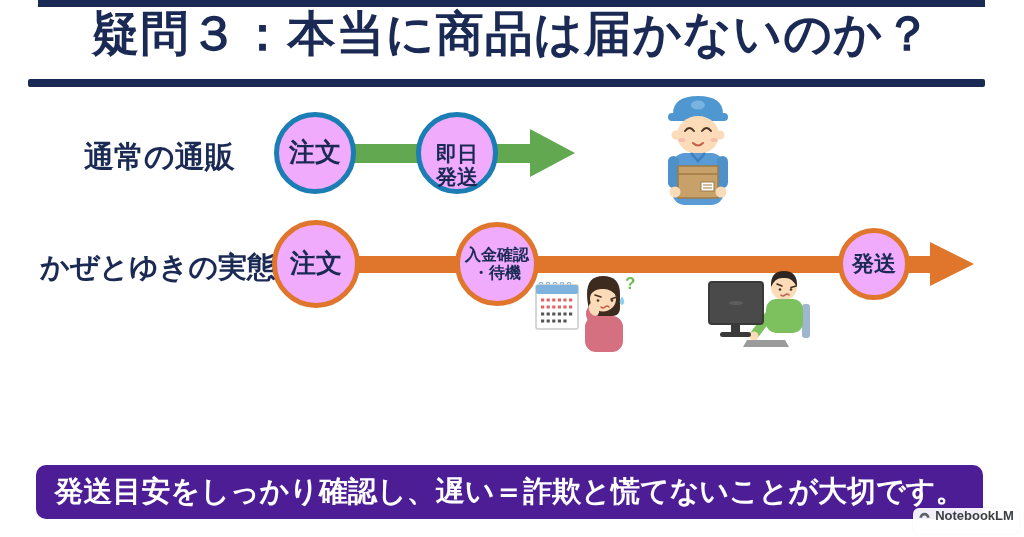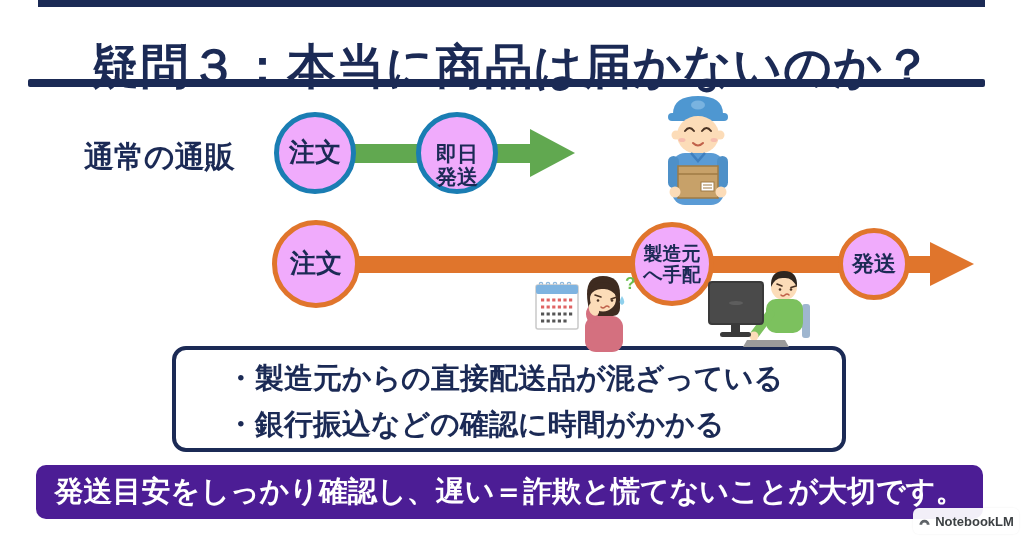--- a/index.html
+++ b/index.html
@@ -1,39 +1,39 @@
 <!DOCTYPE html>
 <html><head>
 <meta charset="utf-8">
 <style>
   html,body{margin:0;padding:0;background:#fff;}
   .slide{position:relative;width:1024px;height:537px;background:#ffffff;overflow:hidden;
          font-family:"Liberation Sans","DejaVu Sans",sans-serif;}
   .top-bar{position:absolute;left:38px;top:0;width:947px;height:7px;background:#1b2a55;}
   .title{position:absolute;left:40px;top:2px;width:944px;text-align:center;
-         font-size:48px;font-weight:900;color:#1b2a55;letter-spacing:1px;white-space:nowrap;margin-top:33px;}
+         font-size:48px;font-weight:900;color:#1b2a55;letter-spacing:1px;white-space:nowrap;}
   .rule{position:absolute;left:28px;top:79px;width:957px;height:8px;background:#1b2a55;border-radius:2px;}
   .row-label{position:absolute;font-size:30px;font-weight:900;color:#1b2a55;white-space:nowrap;z-index:2;}
   .step-c{position:absolute;background:#f0abfc;border-radius:50%;display:flex;align-items:center;
           justify-content:center;text-align:center;color:#1b2a55;font-weight:900;z-index:2;
           box-sizing:border-box;}
   .step-c .txt{white-space:pre-line;line-height:1.12;}
   .blue{border:5px solid #1a7db3;}
   .orange{border:5px solid #e0752c;}
   .arrow-svg{position:absolute;z-index:1;}
   .illus{position:absolute;z-index:3;}
   .notes-box{position:absolute;left:172px;top:346px;width:674px;height:106px;background:#fff;
              border:4px solid #1b2a55;border-radius:14px;box-sizing:border-box;z-index:2;}
   .note-line{padding-left:50px;font-size:29px;font-weight:800;color:#1b2a55;line-height:46px;white-space:nowrap;}
   .note-line:first-child{margin-top:5px;}
   .banner{position:absolute;left:36px;top:465px;width:947px;height:54px;background:#4c1d95;
           border-radius:10px;display:flex;align-items:center;justify-content:center;z-index:2;}
   .banner-text{color:#ffffff;font-size:29px;font-weight:800;white-space:nowrap;}
   .watermark{position:absolute;left:913px;top:508px;width:106px;height:26px;
-             background:rgba(255,255,255,0.93);border-radius:6px;display:flex;align-items:center;
+             background:rgba(255,255,255,0.93);border-radius:6px;display:flex;align-items:flex-start;
              justify-content:center;gap:4px;z-index:5;box-shadow:0 0 2px rgba(0,0,0,0.08);}
   .watermark-text{font-size:13px;font-weight:700;color:#3c4043;}
 </style>
 </head>
 <body>
 
 <div class="slide">
 
   <div class="top-bar"></div>
   <div class="title">疑問３：本当に商品は届かないのか？</div>
@@ -72,32 +72,33 @@
     <rect x="64" y="66" width="11" height="32" rx="5.5" fill="#4e90c8"></rect>
     <rect x="25" y="76" width="40" height="32" fill="#c7a169" stroke="#9f7b44" stroke-width="1.5"></rect>
     <line x1="25" y1="84" x2="65" y2="84" stroke="#9f7b44" stroke-width="1.5"></line>
     <rect x="48" y="92" width="13" height="9" fill="#ffffff" stroke="#9f7b44" stroke-width="1"></rect>
     <line x1="50" y1="95" x2="59" y2="95" stroke="#9f7b44" stroke-width="1"></line>
     <line x1="50" y1="98" x2="59" y2="98" stroke="#9f7b44" stroke-width="1"></line>
     <circle cx="22" cy="102" r="5.5" fill="#fcdcb8"></circle>
     <circle cx="68" cy="102" r="5.5" fill="#fcdcb8"></circle>
   </svg>
 
+  <div class="row-label" style="left:40px;top:248px;font-size:29px;">かぜとゆきの実態</div>
 
   <svg class="arrow-svg" style="left:300px;top:238px;" width="680" height="52" viewBox="0 0 680 52">
     <rect x="0" y="18" width="640" height="17" fill="#e0752c"></rect>
     <polygon points="630,4 674,26 630,48" fill="#e0752c"></polygon>
   </svg>
 
   <div class="step-c orange" style="left:272px;top:220px;width:88px;height:88px;font-size:26px;">
     <span class="txt">注文</span>
   </div>
-  <div class="step-c orange" style="left:630px;top:222px;width:84px;height:84px;font-size:19px;">
-    <span class="txt">製造元
-へ手配</span>
+  <div class="step-c orange" style="left:455px;top:222px;width:84px;height:84px;font-size:16px;">
+    <span class="txt">入金確認
+・待機</span>
   </div>
   <div class="step-c orange" style="left:838px;top:228px;width:72px;height:72px;font-size:22px;">
     <span class="txt">発送</span>
   </div>
 
   <svg class="illus" style="left:533px;top:272px;" width="102" height="80" viewBox="0 0 102 80">
     <g>
       <circle cx="8" cy="12" r="1.6" fill="none" stroke="#8fb8dc" stroke-width="1.4"></circle>
       <circle cx="15" cy="12" r="1.6" fill="none" stroke="#8fb8dc" stroke-width="1.4"></circle>
       <circle cx="22" cy="12" r="1.6" fill="none" stroke="#8fb8dc" stroke-width="1.4"></circle>
@@ -137,24 +138,20 @@
     <rect x="63" y="35" width="37" height="34" rx="10" fill="#7cc15e"></rect>
     <path d="M67 50 Q58 62 52 70" stroke="#7cc15e" stroke-width="9" fill="none" stroke-linecap="round"></path>
     <circle cx="51" cy="72" r="4.5" fill="#fcdcb8"></circle>
     <rect x="6" y="18" width="54" height="42" rx="3" fill="#4a4a4a" stroke="#3a3a3a" stroke-width="2"></rect>
     <ellipse cx="33" cy="39" rx="7" ry="2" fill="#5d5d5d"></ellipse>
     <rect x="28" y="60" width="9" height="8" fill="#3a3a3a"></rect>
     <rect x="17" y="68" width="31" height="5" rx="2.5" fill="#3a3a3a"></rect>
     <polygon points="44,76 82,76 86,83 40,83" fill="#9b9b9b"></polygon>
   </svg>
 
-  <div class="notes-box">
-    <div class="note-line">・製造元からの直接配送品が混ざっている</div>
-    <div class="note-line">・銀行振込などの確認に時間がかかる</div>
-  </div>
 
   <div class="banner">
     <div class="banner-text">発送目安をしっかり確認し、遅い＝詐欺と慌てないことが大切です。</div>
   </div>
 
   <div class="watermark">
     <svg width="13" height="13" viewBox="0 0 14 14">
       <path d="M1.5 10.5 A5.5 5.5 0 0 1 12.5 10.5 L9.5 10.5 A2.5 2.5 0 0 0 4.5 10.5 Z" fill="#5f6368"></path>
     </svg>
     <span class="watermark-text">NotebookLM</span>

